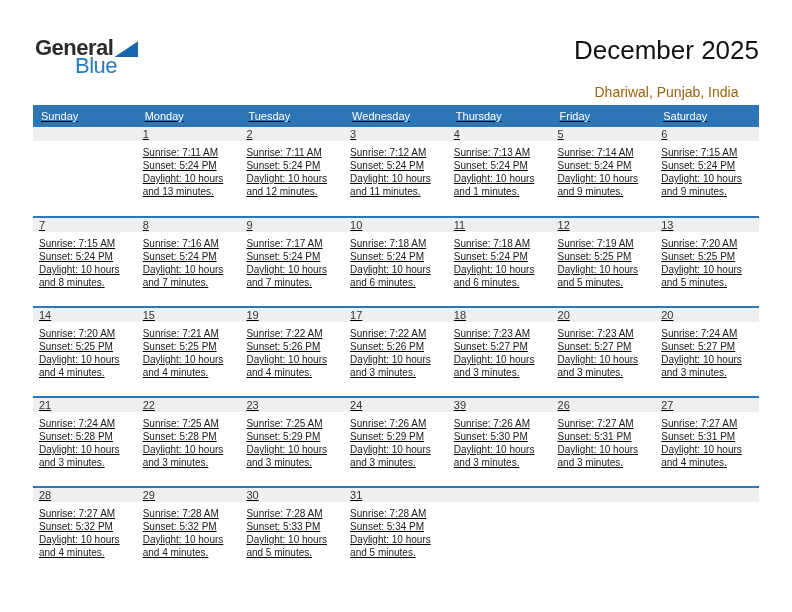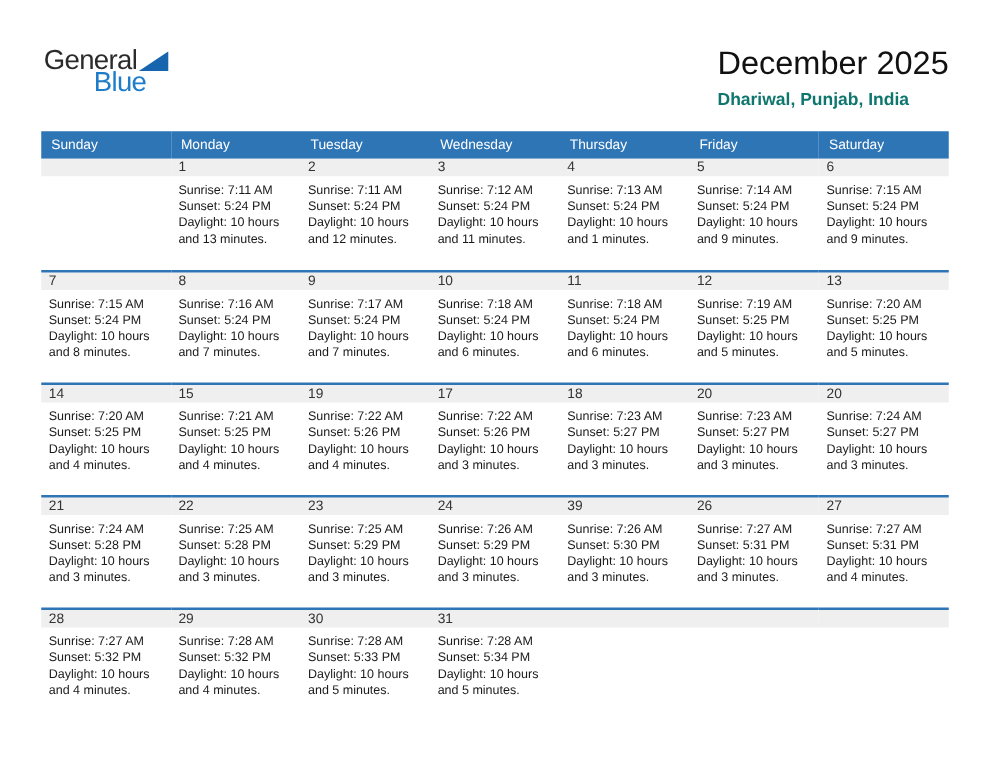--- a/index.html
+++ b/index.html
@@ -10,40 +10,41 @@
     position: relative;
     overflow: hidden;
   }
 
   
   .logo { position: absolute; left: 35px; top: 37px; }
   .logo-top { display: flex; align-items: flex-end; }
   .logo-general {
     font-size: 22px; line-height: 22px; color: #2b2b2b;
     letter-spacing: -0.5px;
+    font-weight: bold;
   }
   .logo-triangle {
     width: 24px; height: 16px; margin-left: 1px; margin-bottom: 2px;
     background: #1765ae;
     clip-path: polygon(100% 0, 100% 100%, 0 100%);
   }
   .logo-blue {
     font-size: 22px; line-height: 20px; color: #1e7cc8;
     letter-spacing: -0.5px; margin-left: 40px; margin-top: -3px;
   }
 
   
-  .title-block { position: absolute; right: 33px; top: 36px; text-align: left; }
+  .title-block { position: absolute; right: 33px; top: 36px; text-align: center; }
   .cal-title { font-size: 26px; line-height: 28px; color: #111111; }
-  .cal-subtitle { font-size: 14px; line-height: 16px; color: #0f766e; margin-top: 7px; font-weight: bold; }
+  .cal-subtitle { font-size: 14px; line-height: 16px; color: #a16207; margin-top: 20px; }
 
   
   table.calendar {
     position: absolute; left: 33px; top: 105px;
-    width: 726px; border-collapse: collapse; table-layout: fixed;
+    width: 726px; border-collapse: collapse; table-layout: fixed; text-decoration: underline;
   }
   .calendar thead th {
     background: #2e75b6; color: #ffffff;
     font-weight: normal; font-size: 11px;
     text-align: left; padding: 5px 0 5px 8px;
     height: 12px;
   }
   .calendar tbody tr { height: 90px; }
   .calendar tbody tr + tr { border-top: 2px solid #2e75b6; }
   .calendar td { vertical-align: top; padding: 0; }

